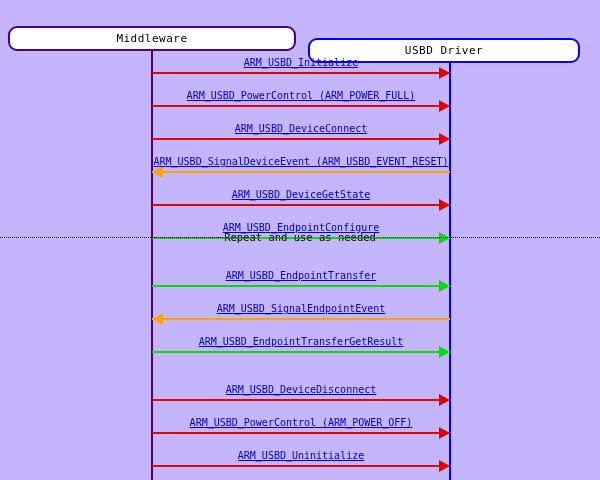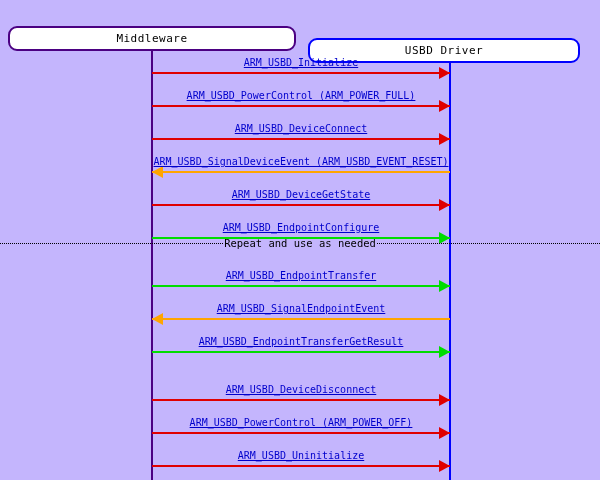--- a/index.html
+++ b/index.html
@@ -176,18 +176,18 @@
     <div class="msg" style="left: 152px; top: 432px; width: 298px;">
       <div class="msg-line" style="width: 298px; background: rgb(224, 0, 0);"></div>
       <div class="arrowhead right" style="left: 287px; border-left-color: rgb(224, 0, 0);"></div>
       <div class="msg-label">ARM_USBD_PowerControl (ARM_POWER_OFF)</div>
     </div>
     <div class="msg" style="left: 152px; top: 465px; width: 298px;">
       <div class="msg-line" style="width: 298px; background: rgb(224, 0, 0);"></div>
       <div class="arrowhead right" style="left: 287px; border-left-color: rgb(224, 0, 0);"></div>
       <div class="msg-label">ARM_USBD_Uninitialize</div>
     </div>
-    <div class="divider" style="top: 236px; text-align: right;">
+    <div class="divider" style="top: 230px; text-align: right;">
       <div class="dash"></div>
       <div class="dtext">Repeat and use as needed</div>
       <div class="dash"></div>
     </div>
   </div>
 
 </body></html>

